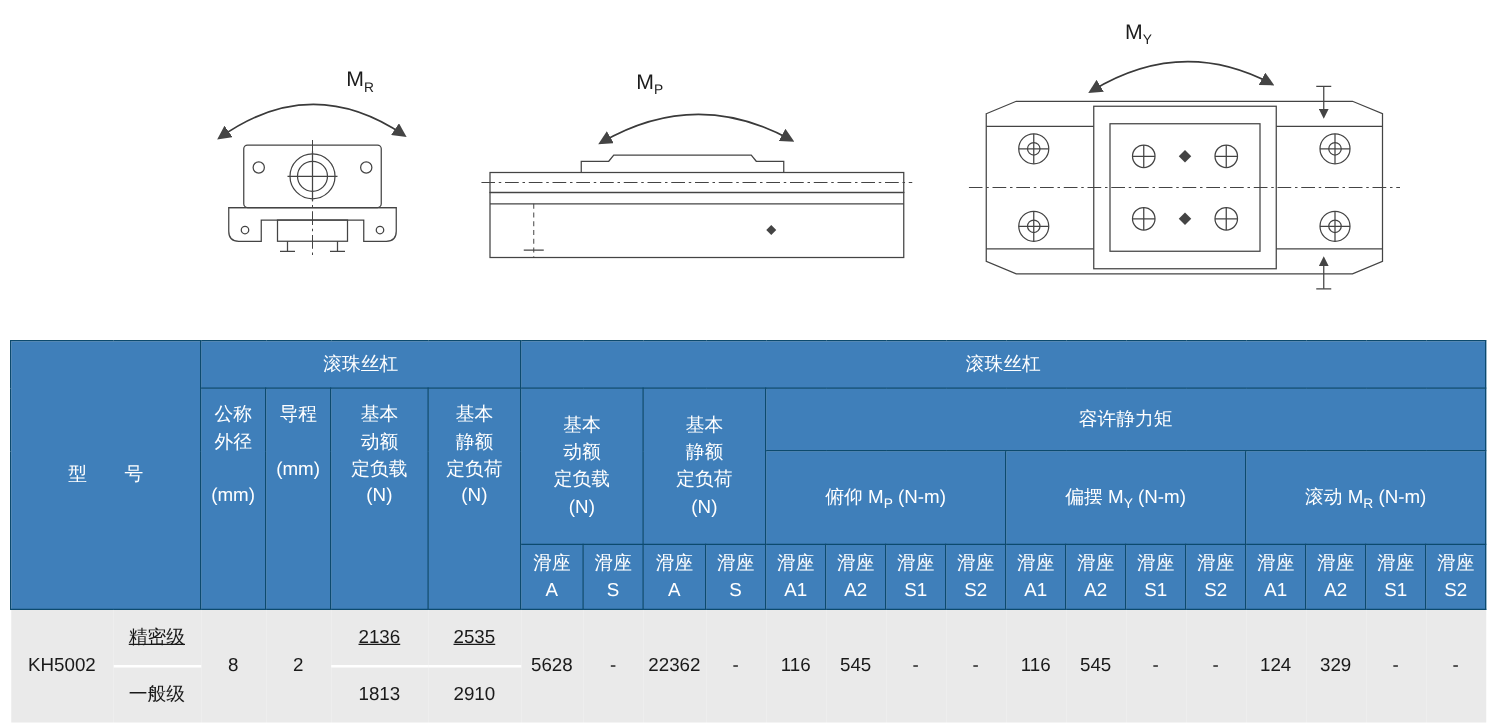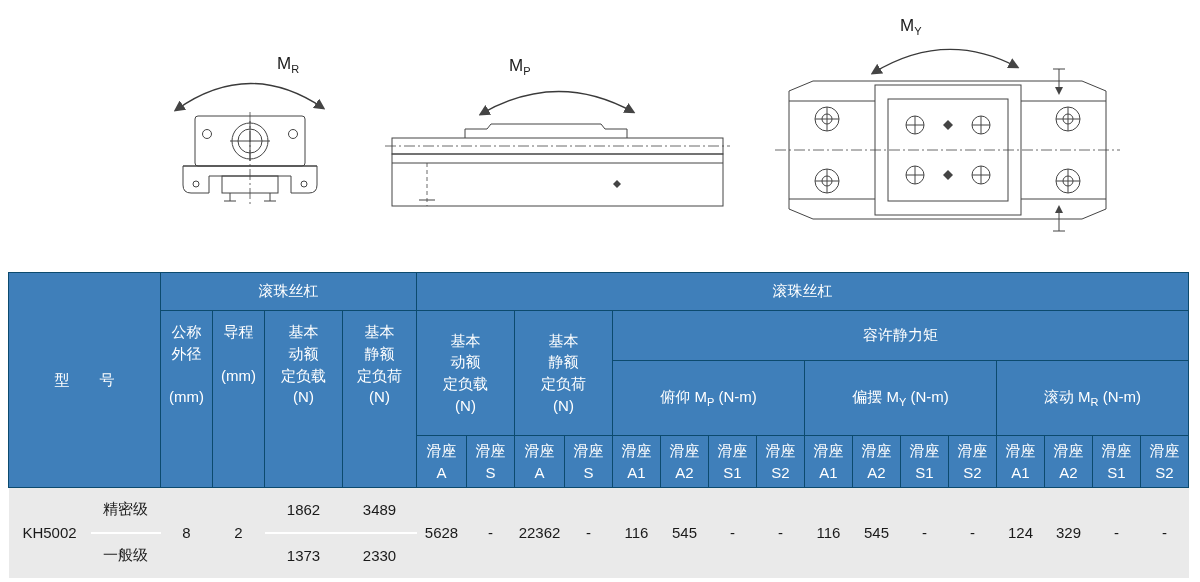--- a/index.html
+++ b/index.html
@@ -21,21 +21,21 @@
   #spec-table { position:absolute; left:8px; top:272px; border-collapse:collapse; table-layout:fixed; }
   #spec-table th {
     background:var(--header-bg, #3f7fba); color:#fff; font-weight:normal; font-size:15px;
     border:1px solid #0c4a6e; text-align:center; vertical-align:middle; padding:2px; }
   #spec-table th sub { font-size:11px; }
   #spec-table td {
     background:var(--row-bg, #eaeaea); color:#1a1a1a; font-size:15px;
     text-align:center; vertical-align:middle; padding:2px; border:none; }
   .ml { white-space:pre-line; line-height:1.45; }
   .vt { vertical-align:top !important; padding-top:10px !important; }
-  .sep { border-bottom:2px solid #fff !important; }
+  .sep { border-bottom:2px solid #fff !important;text-decoration:underline; }
   tr.r1{height:38px} tr.r2{height:50px} tr.r3{height:75px}
   tr.r4{height:52px} tr.r5{height:45px} tr.r6{height:45px}
 </style>
 </head>
 <body>
 
 <div id="page">
 
   <svg class="diagram" style="left:162px; top:52px;" width="175" height="170" viewBox="0 0 175 170">
     <defs>
@@ -237,41 +237,41 @@
 S1</th>
       <th class="ml">滑座
 S2</th>
     </tr>
 
     <tr class="r5">
       <td rowspan="2">KH5002</td>
       <td class="sep">精密级</td>
       <td rowspan="2">8</td>
       <td rowspan="2">2</td>
-      <td class="sep">1862</td>
-      <td class="sep">3489</td>
+      <td class="sep">2136</td>
+      <td class="sep">2535</td>
       <td rowspan="2">5628</td>
       <td rowspan="2">-</td>
       <td rowspan="2">22362</td>
       <td rowspan="2">-</td>
       <td rowspan="2">116</td>
       <td rowspan="2">545</td>
       <td rowspan="2">-</td>
       <td rowspan="2">-</td>
       <td rowspan="2">116</td>
       <td rowspan="2">545</td>
       <td rowspan="2">-</td>
       <td rowspan="2">-</td>
       <td rowspan="2">124</td>
       <td rowspan="2">329</td>
       <td rowspan="2">-</td>
       <td rowspan="2">-</td>
     </tr>
 
     <tr class="r6">
       <td>一般级</td>
-      <td>1373</td>
-      <td>2330</td>
+      <td>1813</td>
+      <td>2910</td>
     </tr>
   </tbody>
     </table>
 
 </div>
 
 </body></html>

